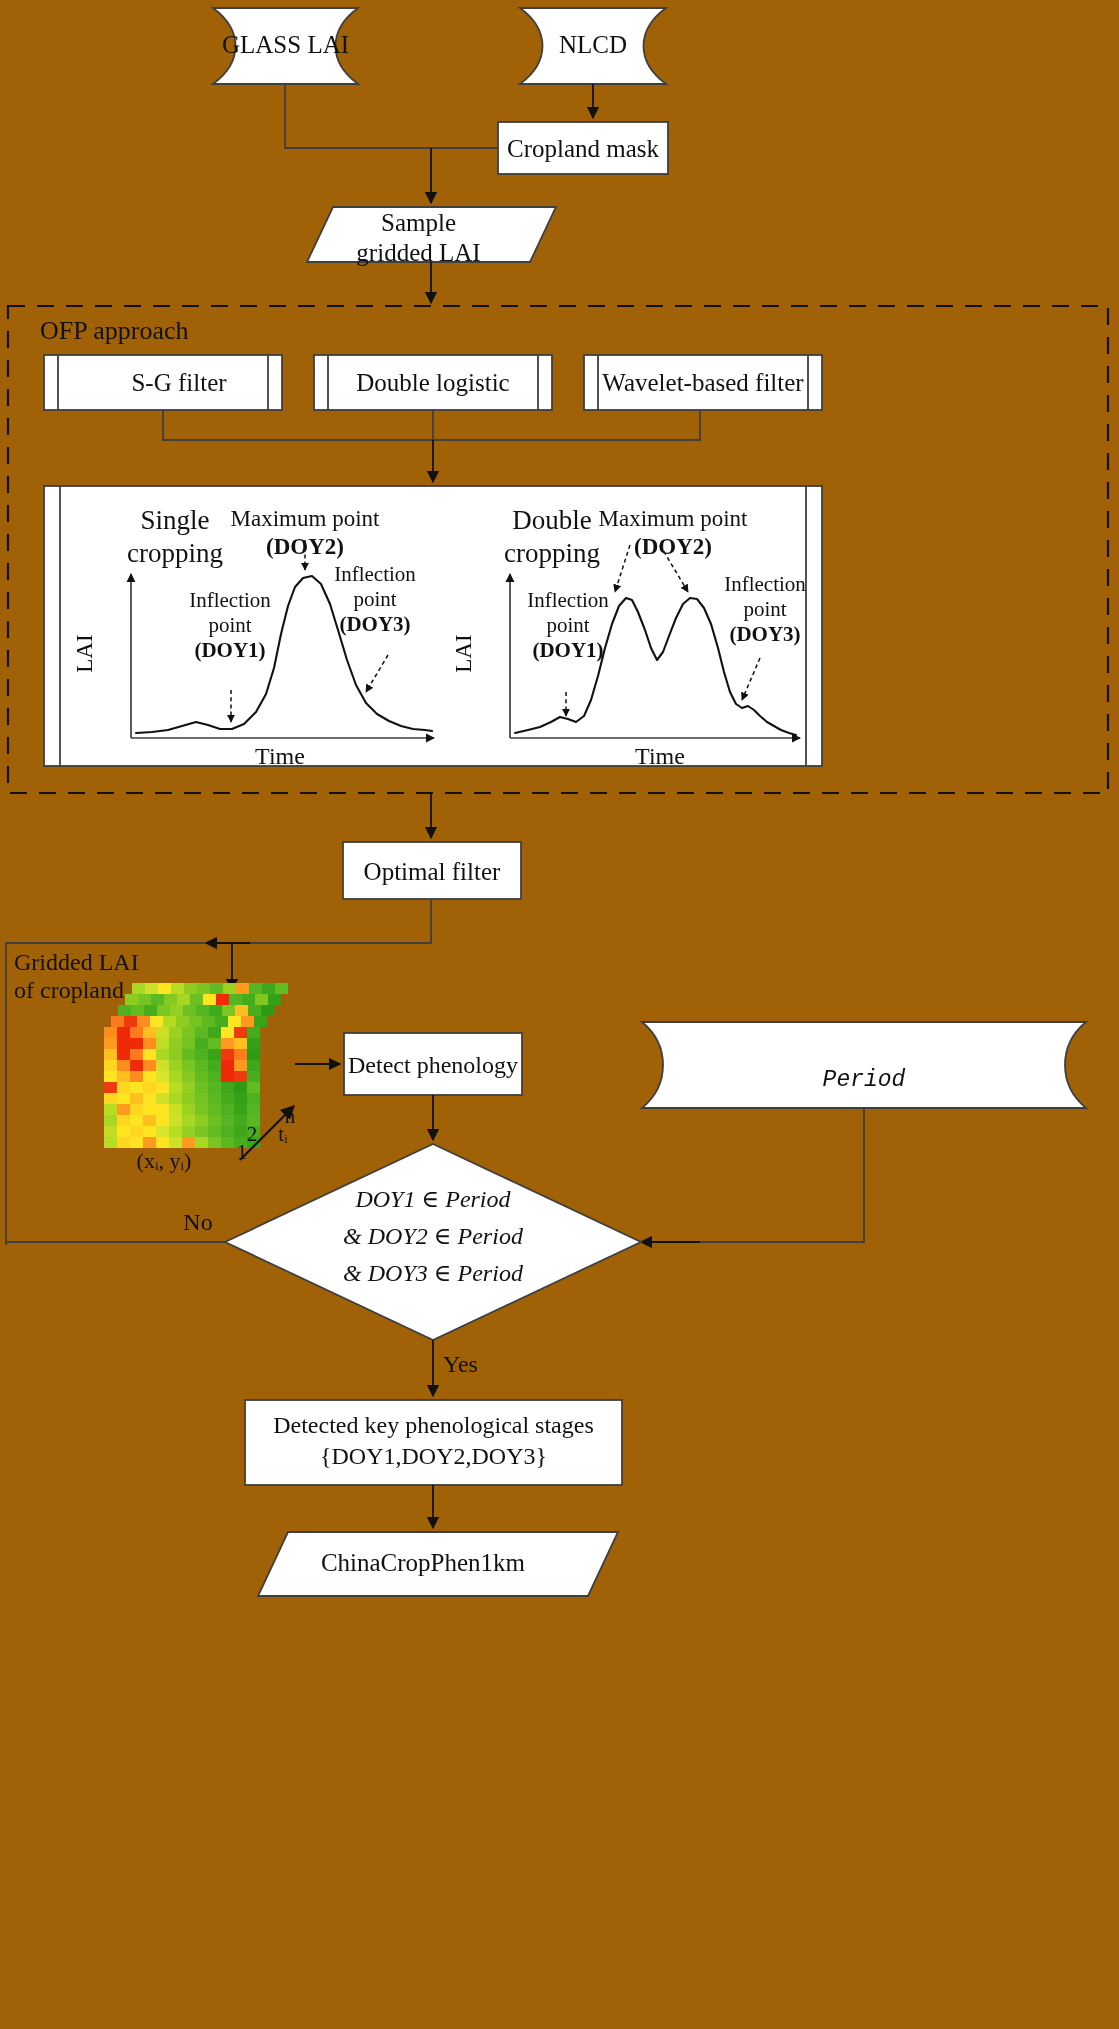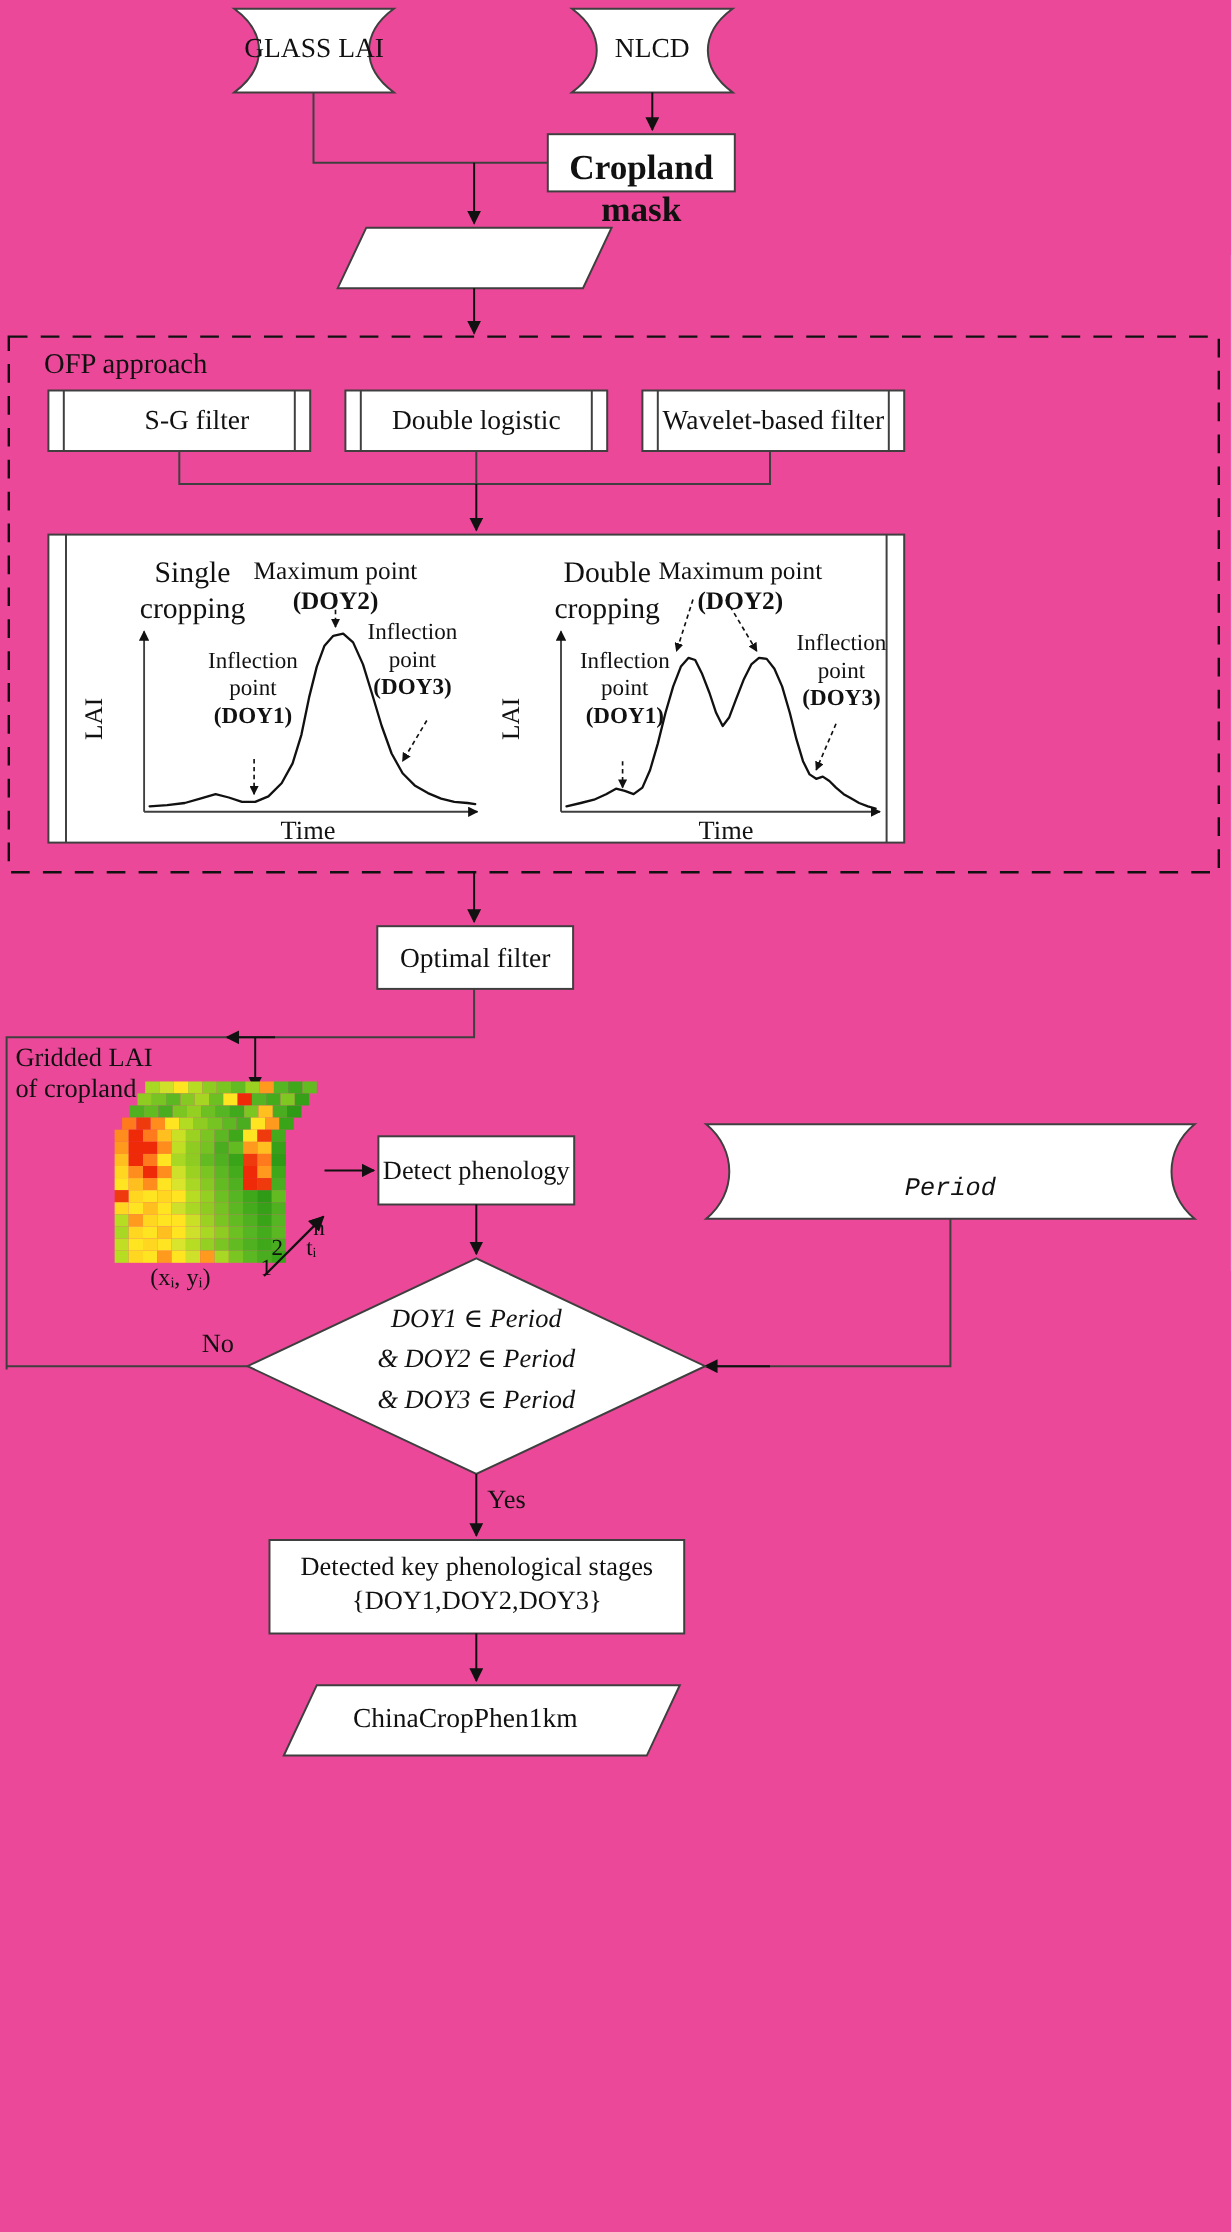--- a/index.html
+++ b/index.html
@@ -9,21 +9,21 @@
     background: #ffffff;
   }
   body {
     font-family: "Liberation Serif", "DejaVu Serif", serif;
     color: #111111;
   }
   #stage {
     position: relative;
     width: 1119px;
     height: 2029px;
-    background: #ec4899;
+    background: #a16207;
     overflow: hidden;
   }
   #vector-layer {
     position: absolute;
     left: 0; top: 0;
     width: 1119px;
     height: 2029px;
   }
   .lbl {
     position: absolute;
@@ -191,22 +191,24 @@
 
     <g>
       <path d="M 288 1532 L 618 1532 L 588 1596 L 258 1596 Z" fill="#fff" stroke="#3f3f3f" stroke-width="1.8"></path>
     </g>
   </svg>
 
   <div class="lbl serif" style="left:213px; top:30px; width:145px; font-size:25px;">GLASS LAI</div>
 
   <div class="lbl serif" style="left:520px; top:30px; width:146px; font-size:25px;">NLCD</div>
 
-  <div class="lbl serif" style="left:498px; top:134px; width:170px; font-size:32px;font-weight:bold;">Cropland mask</div>
-
+  <div class="lbl serif" style="left:498px; top:134px; width:170px; font-size:25px;">Cropland mask</div>
+
+  <div class="lbl serif" style="left:307px; top:208px; width:223px; font-size:25px;">Sample
+gridded  LAI</div>
 
   <div class="lbl serif" style="left:40px; top:316px; width:260px; font-size:26px; text-align:left;">OFP approach</div>
 
   <div class="lbl serif" style="left:58px; top:368px; width:210px; font-size:25px;padding-left:16px;">S-G filter</div>
 
   <div class="lbl serif" style="left:328px; top:368px; width:210px; font-size:25px;">Double logistic</div>
 
   <div class="lbl serif" style="left:598px; top:368px; width:210px; font-size:25px;">Wavelet-based filter</div>
 
   <div class="lbl serif" style="left:95px; top:505px; width:160px; font-size:27px;">Single</div>

